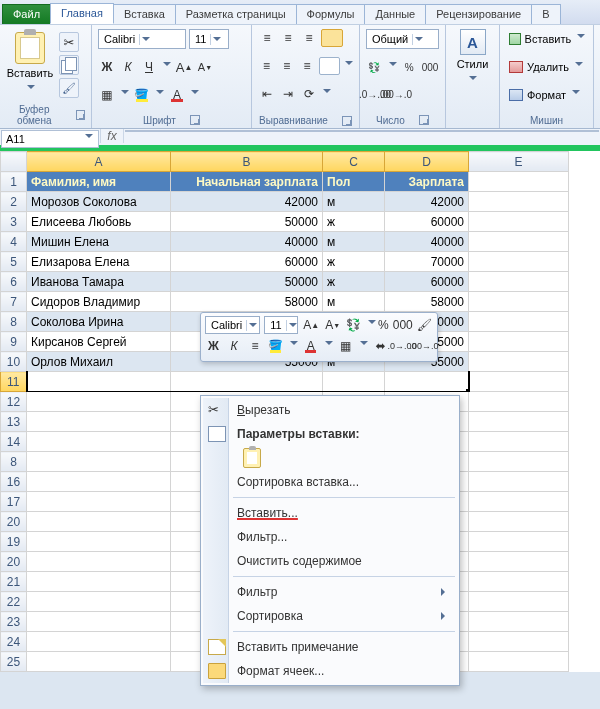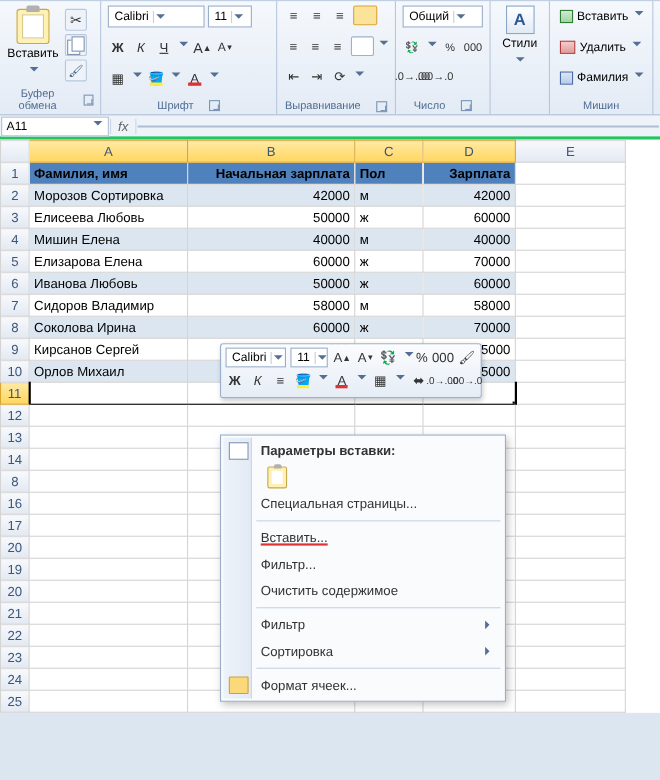--- a/index.html
+++ b/index.html
@@ -48,34 +48,34 @@
   .cell-btn .sq { width: 14px; height: 12px; border: 1px solid #2e7d32; background: linear-gradient(#cfead0,#9fd6a4); }
   .cell-btn.del .sq { border-color: #b33a3a; background: linear-gradient(#f4cccc,#e49a9a); }
   .cell-btn.fmt .sq { border-color: #4a6da7; background: linear-gradient(#dbe6f4,#b8cce8); }
 
   
   .styles-btn { width: 42px; display: flex; flex-direction: column; align-items: center; gap: 3px; font-size: 11px; }
   .styles-ic { width: 26px; height: 26px; border: 1px solid #8ba7c7; background: linear-gradient(#fff,#e2eaf4); position: relative; }
   .styles-ic::after { content: "A"; position: absolute; inset: 0; display: flex; align-items: center; justify-content: center; font-weight: bold; color: #2b5797; font-size: 15px; }
 
   
-  .fbar { display: flex; height: 22px; background: #eef3fa; border-bottom: 3px solid #22c55e; align-items: center; }
+  .fbar { display: flex; height: 22px; background: #eef3fa; border-bottom: 6px solid #22c55e; align-items: flex-start; }
   .namebox { width: 98px; background: #fff; border: 1px solid #b0c0d6; margin: 1px; display: flex; align-items: center; padding: 0 4px; font-size: 11px; justify-content: space-between; }
   .fx { width: 24px; display: flex; align-items: center; justify-content: center; font-style: italic; color: #666; border-right: 1px solid #cbd7e7; border-left: 1px solid #cbd7e7; }
   .finput { flex: 1; background: #fff; border: 1px solid #b0c0d6; margin: 1px; }
 
   
   .grid { position: relative; background: #fff; }
   table.sheet { border-collapse: collapse; table-layout: fixed; }
   table.sheet th, table.sheet td { border: 1px solid #d4d4d4; height: 20px; font-size: 12px; padding: 0 4px; overflow: hidden; white-space: nowrap; }
   table.sheet th { background: linear-gradient(#f7f9fc,#e3e9f2); color: #3c567a; font-weight: normal; text-align: center; }
   table.sheet th.sel { background: linear-gradient(#ffe9a3,#ffd65e); border-color: #d8a637; }
   table.sheet th.rh { width: 26px; }
   .c-a { width: 144px; } .c-b { width: 152px; } .c-c { width: 62px; } .c-d { width: 84px; } .c-e { width: 100px; }
-  .hdr td { background: #4f81bd; color: #000000; font-weight: bold; }
+  .hdr td { background: #4f81bd; color: #fef9c3; font-weight: bold; }
   .band td { background: #dce6f1; }
   
   tr.r11 td { border-top: 1px solid #000; border-bottom: 1px solid #000; }
   tr.r11 td.first { border-left: 2px solid #000; }
   tr.r11 td.last { border-right: 2px solid #000; position: relative; }
   tr.r11 td.last::after { content: ""; position: absolute; right: -3px; bottom: -3px; width: 5px; height: 5px; background: #000; }
   .num { text-align: right; }
 
   
   .minibar { position: absolute; left: 200px; top: 312px; background: linear-gradient(#fbfcfe,#e6edf6); border: 1px solid #9bb0cc; border-radius: 3px; padding: 3px 4px; box-shadow: 1px 2px 5px rgba(0,0,0,.2); width: 238px; }
@@ -104,20 +104,30 @@
   .paste-ic::before { content: ""; position: absolute; top: -3px; left: 5px; width: 7px; height: 4px; background: #b0b0b0; border-radius: 2px 2px 0 0; }
   .paste-ic::after { content: ""; position: absolute; top: 3px; left: 3px; right: 3px; bottom: 3px; background: #fff; }
   .folder-ic { width: 16px; height: 12px; background: #fbd97a; border: 1px solid #caa23c; border-radius: 1px; }
   .popt-ic { width: 16px; height: 14px; border: 1px solid #7d94b4; background: #fff; position: relative; }
 </style>
 </head>
 <body>
 
 <div class="app">
 
+  <div class="tabs">
+    <div class="tab file">Файл</div>
+    <div class="tab active">Главная</div>
+    <div class="tab">Вставка</div>
+    <div class="tab">Разметка страницы</div>
+    <div class="tab">Формулы</div>
+    <div class="tab">Данные</div>
+    <div class="tab">Рецензирование</div>
+    <div class="tab">В</div>
+  </div>
 
   <div class="ribbon">
 
     <div class="group" style="width:92px">
       <div class="row">
         <div class="btn-paste">
           <span class="clip-ic"></span>
           <span>Вставить</span>
           <span class="dd-ic"></span>
         </div>
@@ -232,21 +242,21 @@
           <span>Вставить</span>
           <span class="dd-ic"></span>
         </div>
       <div class="cell-btn del">
           <span class="sq"></span>
           <span>Удалить</span>
           <span class="dd-ic"></span>
         </div>
       <div class="cell-btn fmt">
           <span class="sq"></span>
-          <span>Фамилия</span>
+          <span>Формат</span>
           <span class="dd-ic"></span>
         </div>
       <div class="group-label">
           <span>Мишин</span>
         </div>
     </div>
   </div>
 
   <div class="fbar">
     <div class="namebox">
@@ -282,21 +292,21 @@
         <td class="num">Начальная зарплата</td>
         <td>Пол</td>
         <td class="num">Зарплата</td>
         <td style="background:#fff"></td>
       </tr>
 
       </tbody>
         <tbody id="data-rows">
           <tr class="band">
             <th class="rh">2</th>
-    <td>Морозов Сортировка</td>
+    <td>Морозов Соколова</td>
     <td class="num">42000</td>
     <td>м</td>
     <td class="num">42000</td>
     <td style="background:#fff"></td>
           </tr>
           <tr>
             <th class="rh">3</th>
     <td>Елисеева Любовь</td>
     <td class="num">50000</td>
     <td>ж</td>
@@ -314,21 +324,21 @@
           <tr>
             <th class="rh">5</th>
     <td>Елизарова Елена</td>
     <td class="num">60000</td>
     <td>ж</td>
     <td class="num">70000</td>
     <td style="background:#fff"></td>
           </tr>
           <tr class="band">
             <th class="rh">6</th>
-    <td>Иванова Любовь</td>
+    <td>Иванова Тамара</td>
     <td class="num">50000</td>
     <td>ж</td>
     <td class="num">60000</td>
     <td style="background:#fff"></td>
           </tr>
           <tr>
             <th class="rh">7</th>
     <td>Сидоров Владимир</td>
     <td class="num">58000</td>
     <td>м</td>
@@ -518,29 +528,33 @@
       <span class="ic">▦</span>
         <span class="dd-ic"></span>
       <span class="ic">⬌</span>
       <span class="ic" style="font-size:9px">.0→.00</span>
       <span class="ic" style="font-size:9px">.00→.0</span>
     </div>
   </div>
 
   <div class="ctx">
     <div class="iconcol"></div>
+    <div class="ctx-item">
+        <span class="ci scissors"></span>
+        <span><span class="u">В</span><span>ырезать</span></span>
+      </div>
     <div class="ctx-item hdr-item">
         <span class="ci popt-ic"></span>
         <span>Параметры вставки:</span>
       </div>
     <div class="ctx-item" style="padding-left:40px">
         <span class="paste-ic"></span>
       </div>
     <div class="ctx-item">
-        <span>Специальная страницы...</span>
+        <span>Сортировка вставка...</span>
       </div>
     <div class="ctx-sep"></div>
     <div class="ctx-item hl-ins">
         <span>Вставить...</span>
       </div>
     <div class="ctx-item">
         <span>Фильтр...</span>
       </div>
     <div class="ctx-item">
         <span>Очистить содержимое</span>
@@ -549,18 +563,22 @@
     <div class="ctx-item">
         <span>Фильтр</span>
         <span class="arrow"></span>
       </div>
     <div class="ctx-item">
         <span>Сортировка</span>
         <span class="arrow"></span>
       </div>
     <div class="ctx-sep"></div>
     <div class="ctx-item">
+        <span class="ci note-ic"></span>
+        <span>Вставить примечание</span>
+      </div>
+    <div class="ctx-item">
         <span class="ci folder-ic"></span>
         <span>Формат ячеек...</span>
       </div>
   </div>
 
 </div>
 
 </body></html>

